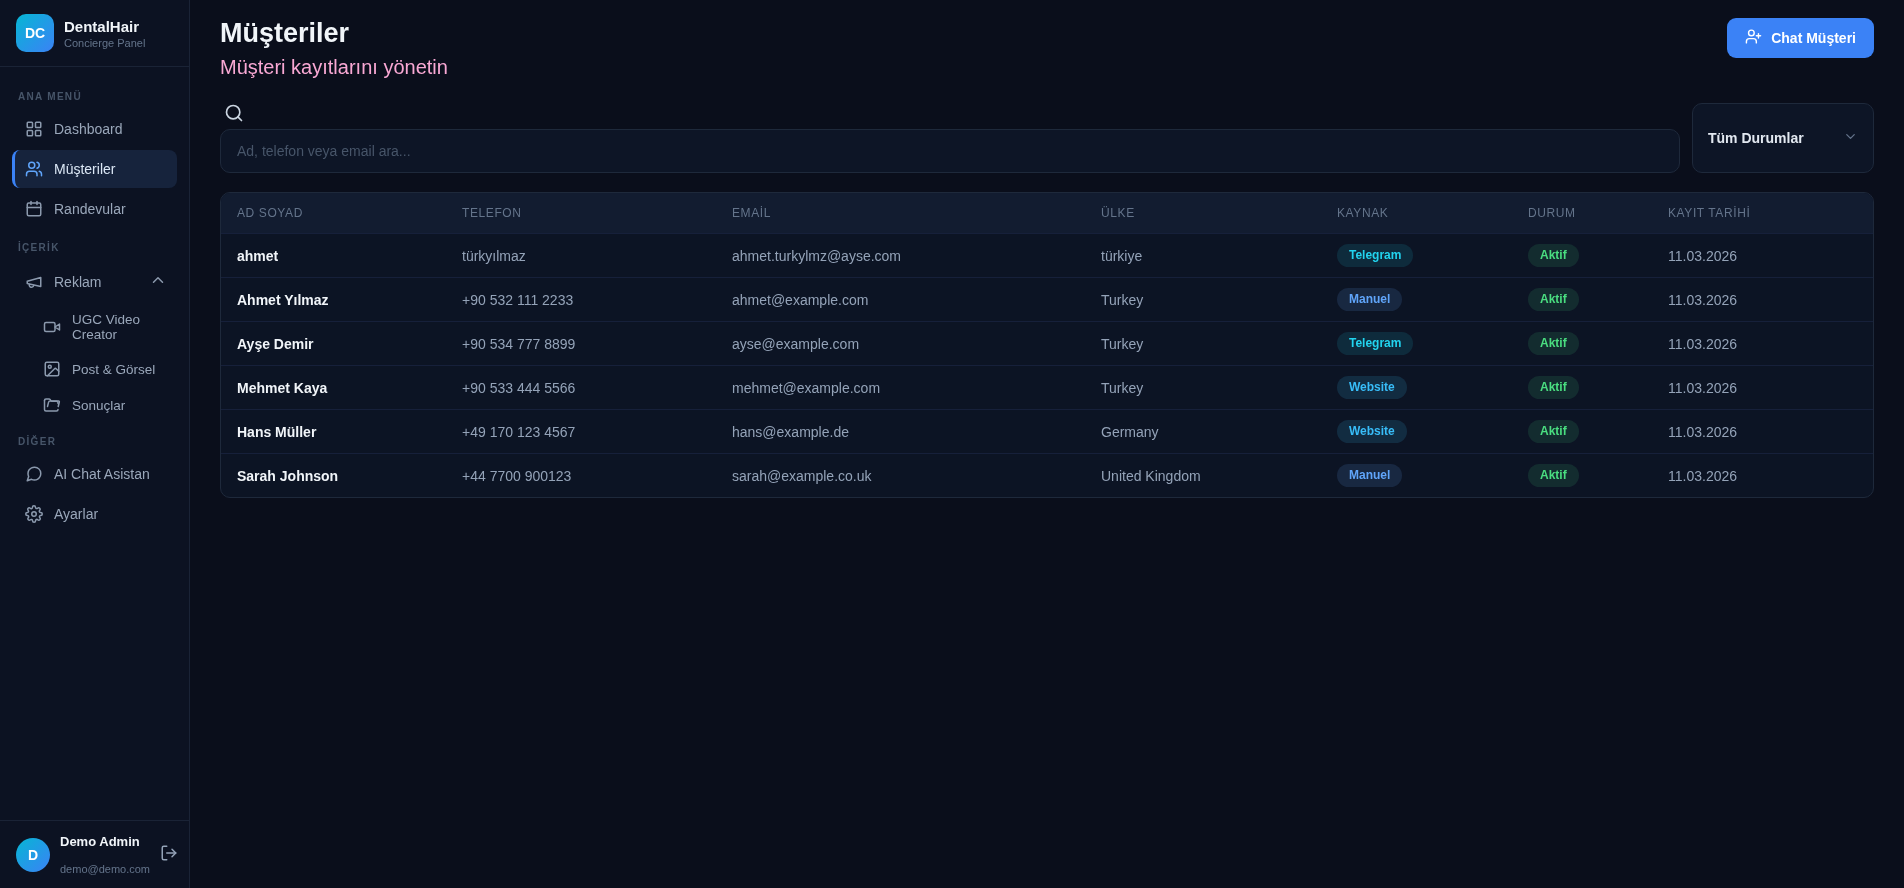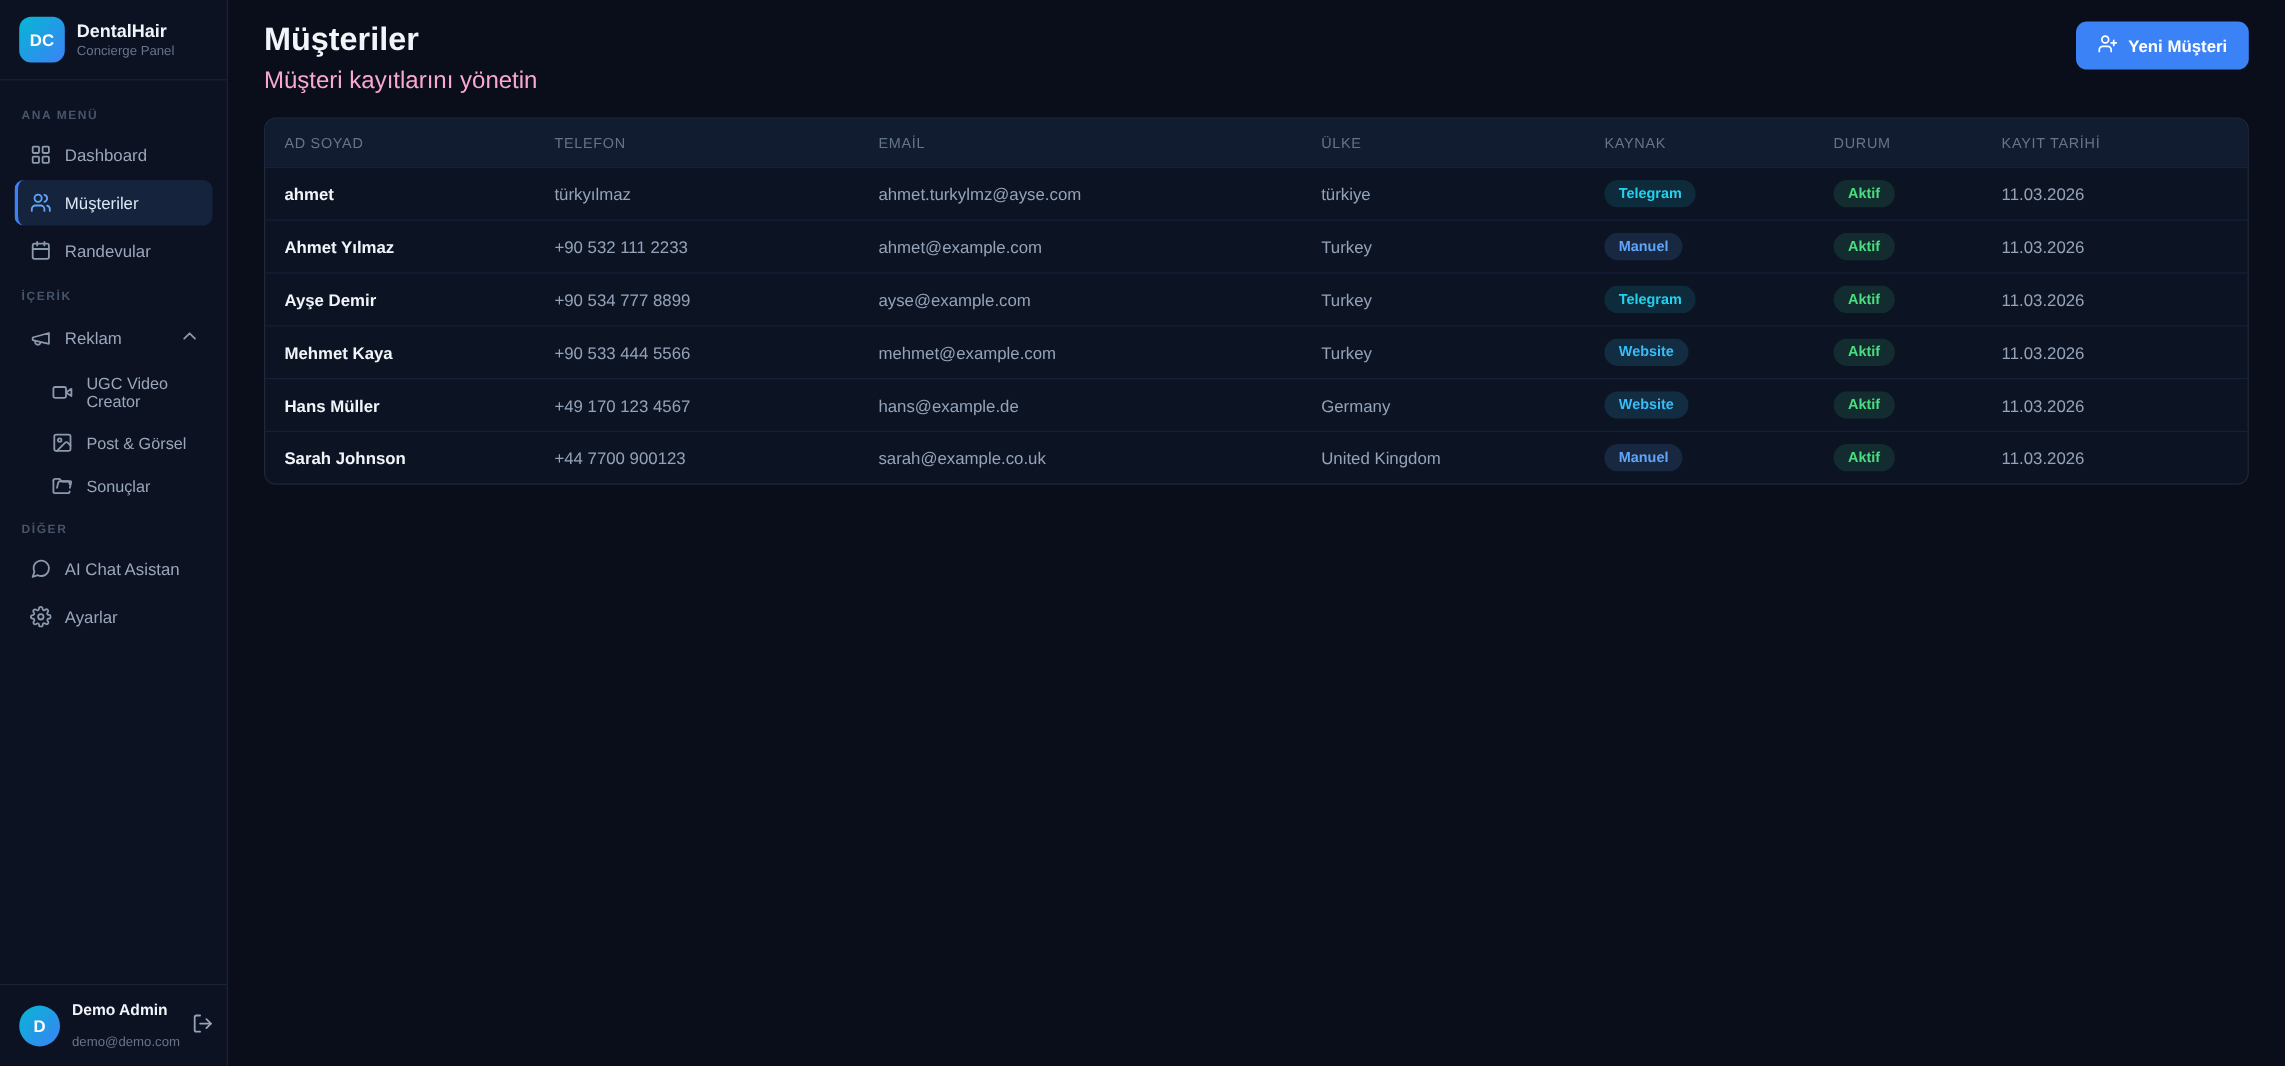--- a/index.html
+++ b/index.html
@@ -233,24 +233,41 @@
       <h1 class="page-title">Müşteriler</h1>
       <div class="page-subtitle">Müşteri kayıtlarını yönetin</div>
     </div>
     <button class="primary-btn">
       <span><svg class="ic" viewBox="0 0 24 24" fill="none" stroke="currentColor" stroke-width="2" stroke-linecap="round" stroke-linejoin="round">
             <path d="M16 21v-2a4 4 0 0 0-4-4H6a4 4 0 0 0-4 4v2"></path>
             <circle cx="9" cy="7" r="4"></circle>
             <line x1="19" y1="8" x2="19" y2="14"></line>
             <line x1="22" y1="11" x2="16" y2="11"></line>
           </svg></span>
-      <span>Yeni Müşteri</span>
+      <span>Chat Müşteri</span>
     </button>
   </div>
 
+  <div class="filter-row">
+    <div class="search-col">
+      <div class="search-icon-row">
+        <span><svg class="ic" viewBox="0 0 24 24" fill="none" stroke="currentColor" stroke-width="2" stroke-linecap="round" stroke-linejoin="round">
+              <circle cx="11" cy="11" r="8"></circle>
+              <line x1="21" y1="21" x2="16.65" y2="16.65"></line>
+            </svg></span>
+      </div>
+      <input class="search-input" type="text" placeholder="Ad, telefon veya email ara..." style="">
+    </div>
+    <div class="status-select">
+      <span class="sel-label">Tüm Durumlar</span>
+      <span><svg class="ic" viewBox="0 0 24 24" fill="none" stroke="currentColor" stroke-width="2" stroke-linecap="round" stroke-linejoin="round">
+            <polyline points="6 9 12 15 18 9"></polyline>
+          </svg></span>
+    </div>
+  </div>
 
   <div class="table">
     <div class="thead">
         <div class="th">AD SOYAD</div>
         <div class="th">TELEFON</div>
         <div class="th">EMAİL</div>
         <div class="th">ÜLKE</div>
         <div class="th">KAYNAK</div>
         <div class="th">DURUM</div>
         <div class="th">KAYIT TARİHİ</div>

